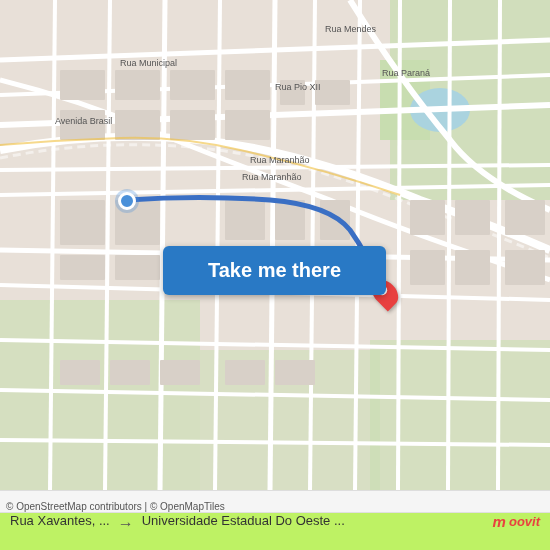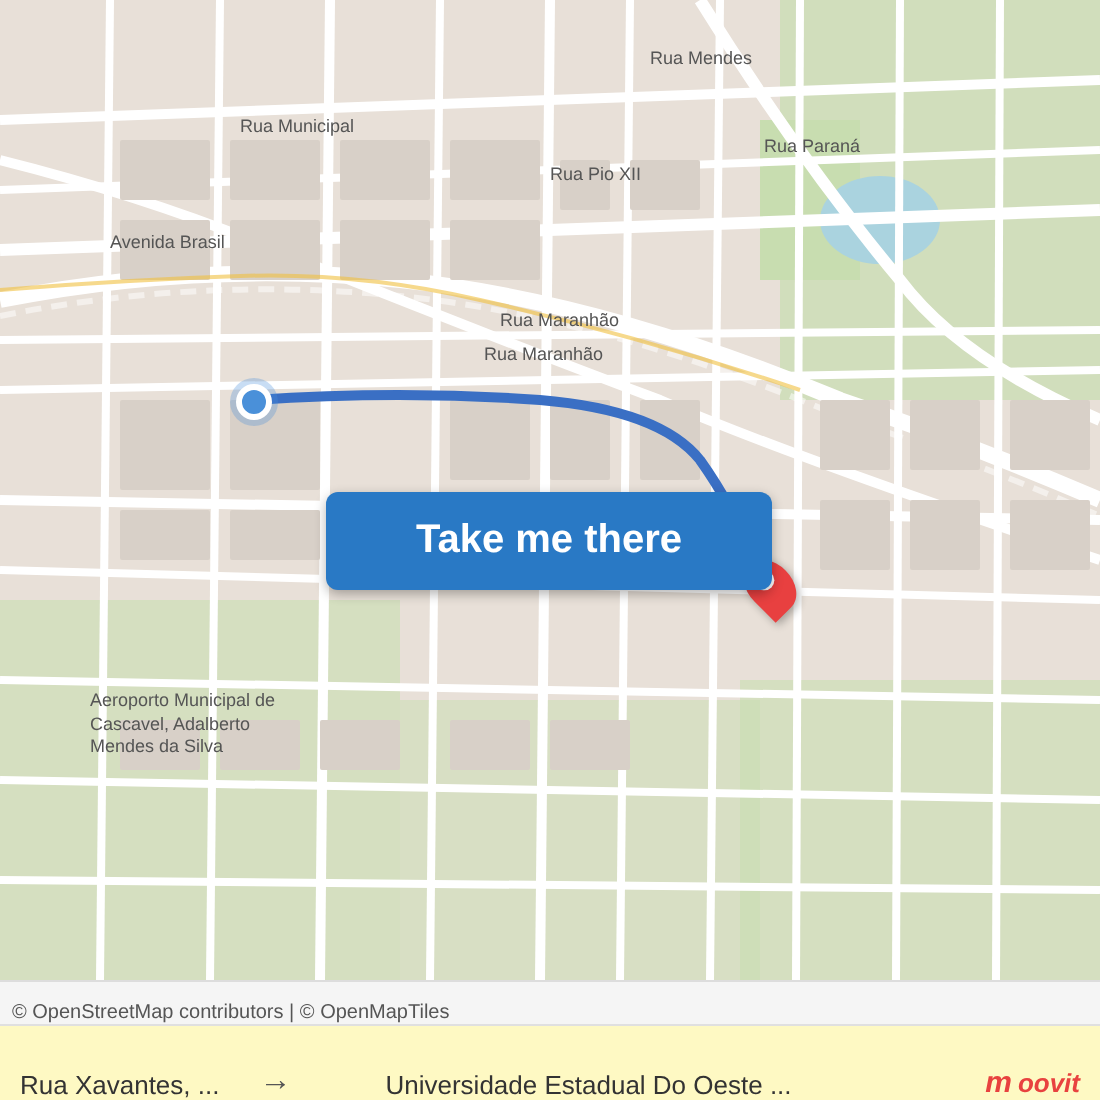--- a/index.html
+++ b/index.html
@@ -99,26 +99,26 @@
       padding: 0 6px;
       font-size: 10px;
       color: #555;
       border-top: 1px solid #ddd;
     }
 
     
     #bottom-bar {
       width: 550px;
       height: 38px;
-      background: #fef9c3;
-      display: flex;
-      align-items: flex-end;
+      background: #bef264;
+      display: flex;
+      align-items: flex-start;
       border-top: 1px solid #e0e0e0;
       padding: 0 10px;
-      gap: 20px;
+      gap: 8px;
     }
 
     .route-from {
       font-size: 13px;
       color: #333;
       font-weight: 500;
       flex: 0 0 auto;
       max-width: 140px;
       white-space: nowrap;
       overflow: hidden;
@@ -131,21 +131,20 @@
       flex: 0 0 auto;
     }
 
     .route-to {
       font-size: 13px;
       color: #333;
       flex: 1;
       white-space: nowrap;
       overflow: hidden;
       text-overflow: ellipsis;
-      margin-left: 27px;
     }
 
     .moovit-logo {
       display: flex;
       align-items: center;
       gap: 3px;
       margin-left: auto;
       flex: 0 0 auto;
     }
 
@@ -261,21 +260,20 @@
     <path d="M127,200 Q200,195 270,200 Q330,205 350,230 Q370,258 385,298" stroke="#3a6fc4" stroke-width="5" fill="none" stroke-linecap="round" stroke-linejoin="round"></path>
   </svg>
 
   <span class="street-label" style="top:58px; left:120px">Rua Municipal</span>
   <span class="street-label" style="top:116px; left:55px">Avenida Brasil</span>
   <span class="street-label" style="top:24px; left:325px">Rua Mendes</span>
   <span class="street-label" style="top:68px; left:382px">Rua Paraná</span>
   <span class="street-label" style="top:82px; left:275px">Rua Pio XII</span>
   <span class="street-label" style="top:155px; left:250px">Rua Maranhão</span>
   <span class="street-label" style="top:172px; left:242px">Rua Maranhão</span>
-  <span class="street-label" style="top:345px; left:45px; max-width:110px; white-space:normal; line-height:1.3">Aeroporto Municipal de Cascavel, Adalberto Mendes da Silva</span>
 
   <div class="origin-dot" style="top:192px; left:118px;"></div>
 
   <button id="take-me-there-btn">Take me there</button>
 
   <div class="dest-marker" style="top:278px; left:374px;">
     <div class="pin"></div>
   </div>
 </div>
 

